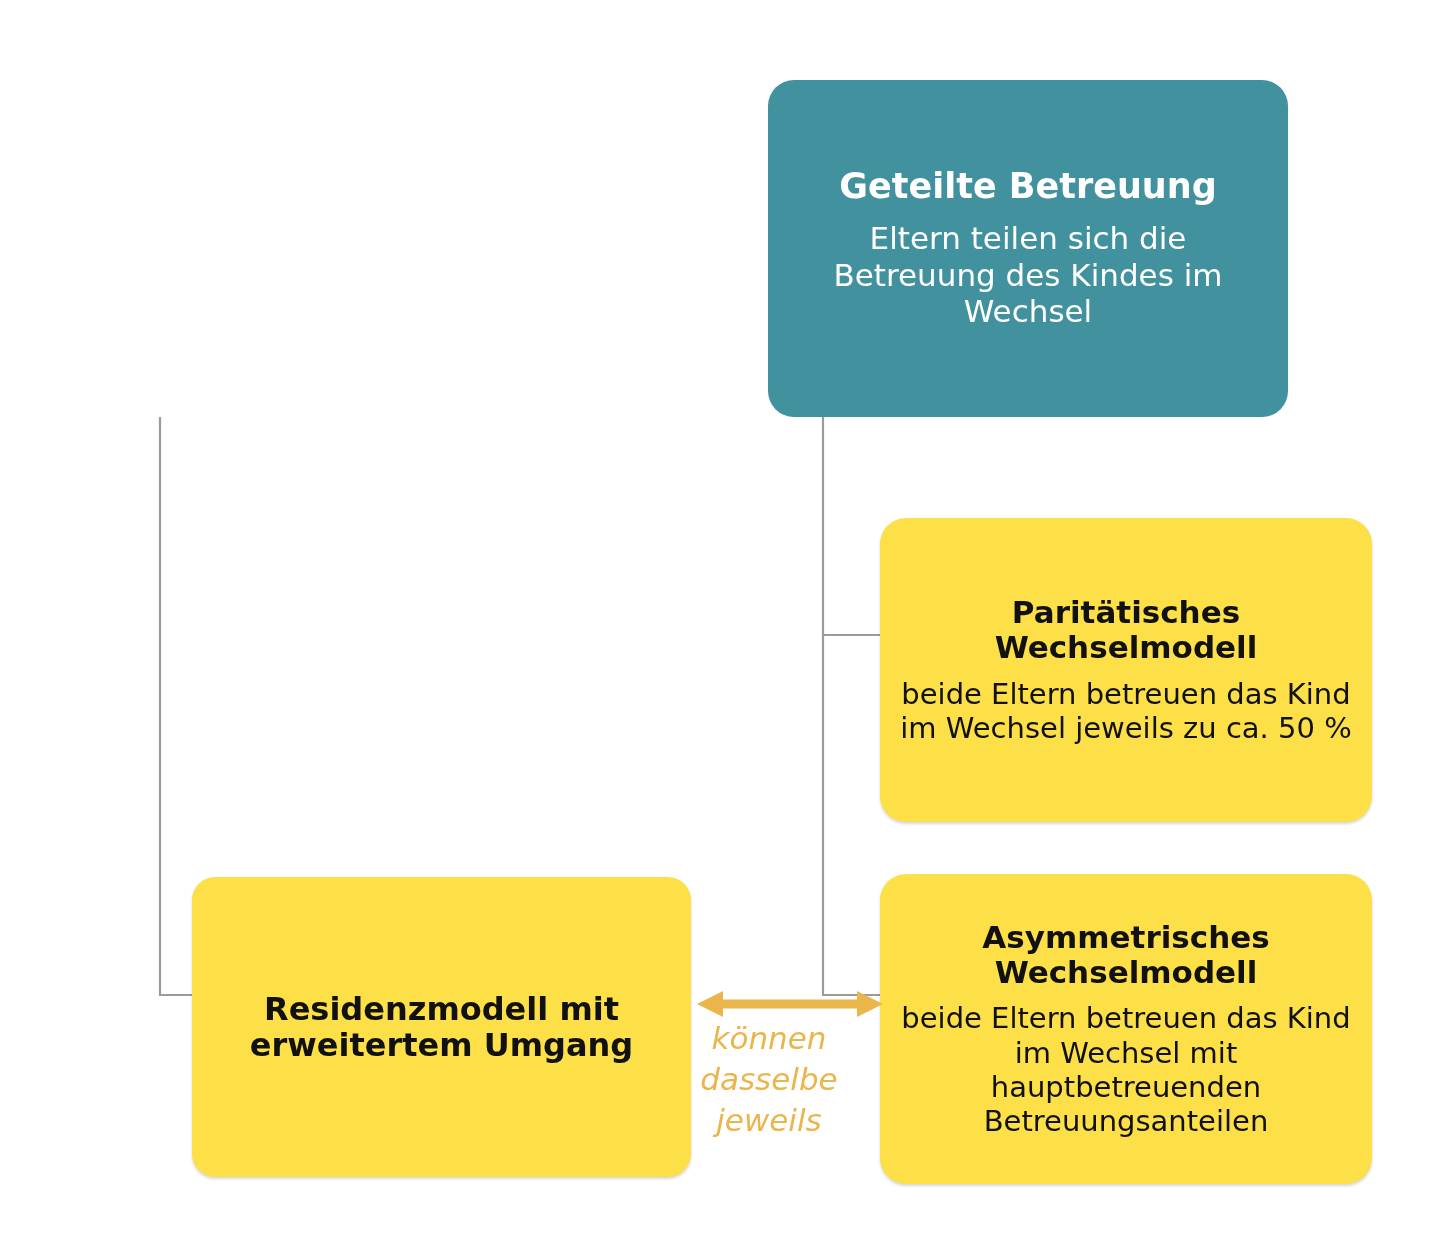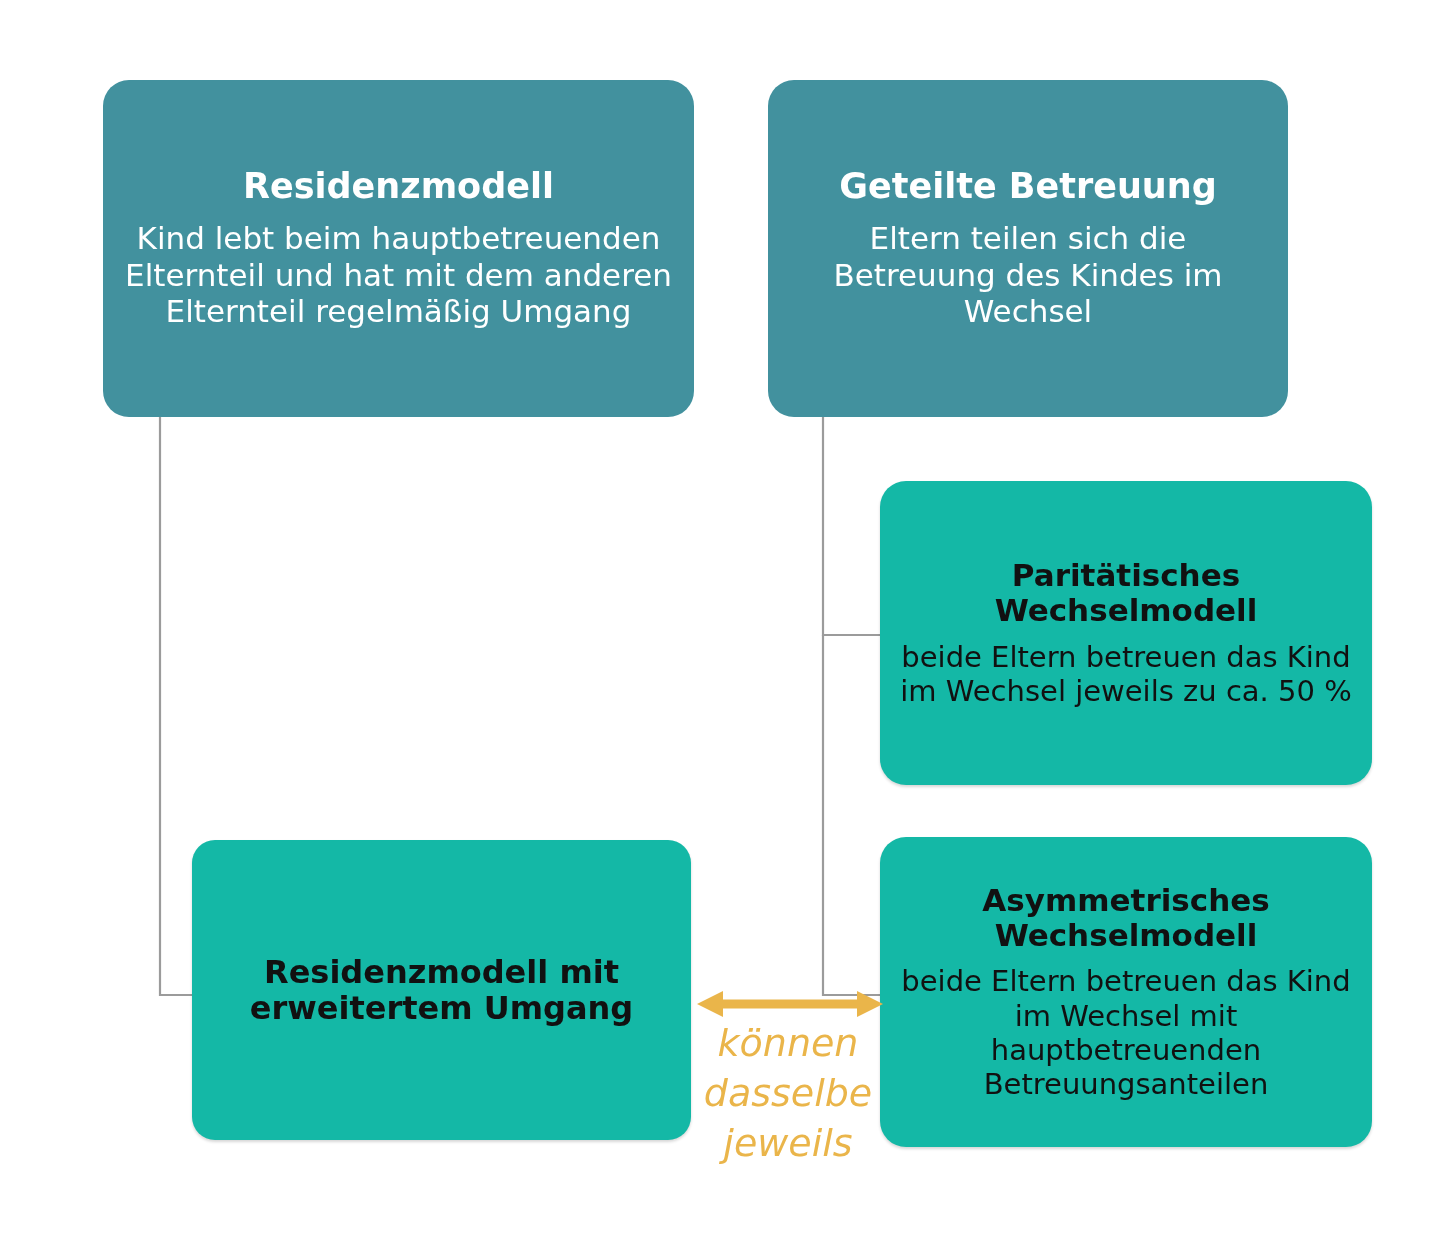--- a/index.html
+++ b/index.html
@@ -59,23 +59,24 @@
   .node.teal .title {
     font-size: 35px;
     margin-bottom: 13px;
   }
   .node.teal .desc {
     font-size: 31px;
   }
 
   
   .node.gray {
-    background: #14b8a6;
+    background: #fde047;
     color: #111111;
     box-shadow: 0 2px 3px rgba(0,0,0,0.16);
+    margin-top: 37px;
   }
   .node.gray .title {
     font-size: 31px;
     margin-bottom: 11px;
   }
   .node.gray .desc {
     font-size: 29px;
   }
   .node.gray.title-only .title {
     margin-bottom: 0;
@@ -93,50 +94,46 @@
   #relation-arrow {
     position: absolute;
     left: 697px;
     top: 988px;
     width: 186px;
     height: 32px;
     z-index: 3;
   }
   #relation-label {
     position: absolute;
-    left: 693px;
+    left: 674px;
     top: 1018px;
     width: 190px;
     z-index: 3;
     color: #eab54a;
     font-style: italic;
-    font-size: 38px;
+    font-size: 31px;
     line-height: 1.32;
     text-align: center;
   }
   #relation-label span { display: block; }
 </style>
 </head>
 <body>
 
 <div id="canvas">
 
   <svg id="connectors" viewBox="0 0 1454 1244" xmlns="http://www.w3.org/2000/svg">
 
     <path d="M160,417 L160,995 L200,995" fill="none" stroke="#9b9b9b" stroke-width="2.2"></path>
 
     <path d="M823,417 L823,635 L882,635" fill="none" stroke="#9b9b9b" stroke-width="2.2"></path>
 
     <path d="M823,635 L823,995 L882,995" fill="none" stroke="#9b9b9b" stroke-width="2.2"></path>
   </svg>
 
-  <div class="node teal" id="node-residenzmodell">
-    <p class="title">Residenzmodell</p>
-    <p class="desc">Kind lebt beim hauptbetreuenden Elternteil und hat mit dem anderen Elternteil regelmäßig Umgang</p>
-  </div>
 
   <div class="node teal" id="node-geteilte-betreuung">
     <p class="title">Geteilte Betreuung</p>
     <p class="desc">Eltern teilen sich die Betreuung des Kindes im Wechsel</p>
   </div>
 
   <div class="node gray" id="node-paritaetisches">
     <p class="title">Paritätisches Wechselmodell</p>
     <p class="desc">beide Eltern betreuen das Kind im Wechsel jeweils zu ca. 50 %</p>
   </div>

